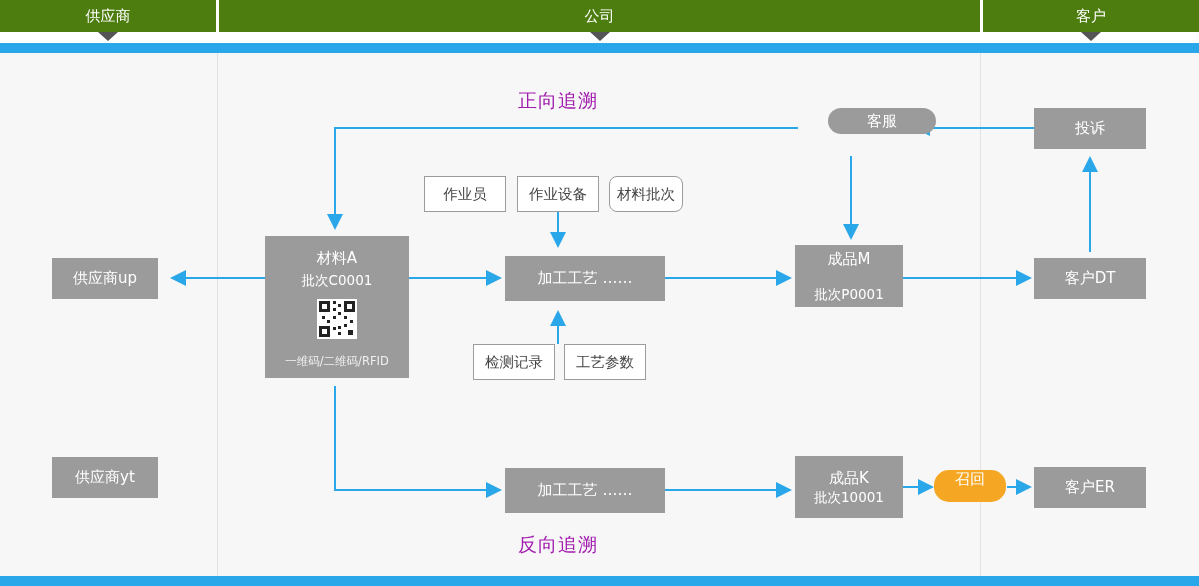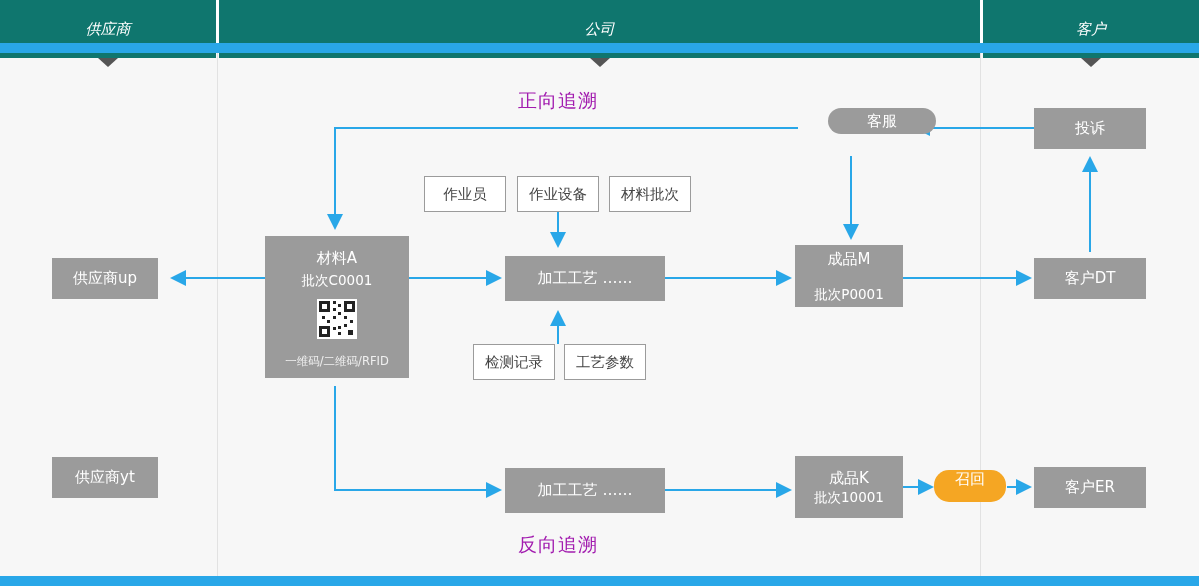--- a/index.html
+++ b/index.html
@@ -21,29 +21,28 @@
   
   .header {
     position: absolute;
     left: 0; top: 0;
     width: 1199px;
     height: 43px;
     display: flex;
     background: #ffffff;
   }
   .hdr-cell {
-    height: 58px;
-    background: #0f766e;
+    height: 32px;
+    background: #4d7c0f;
     color: #ffffff;
     font-size: 15px;
     display: flex;
     align-items: center;
     justify-content: center;
     position: relative;
-    font-style: italic;
   }
   .hdr-gap {
     width: 3px;
     height: 43px;
     background: #ffffff;
   }
   .hdr-cell .notch {
     position: absolute;
     bottom: -9px;
     left: 50%;
@@ -260,21 +259,21 @@
     </div>
     <div class="t3">一维码/二维码/RFID</div>
   </div>
 
   <div class="wbox" style="left:424px; top:176px; width:82px; height:36px;">
     <span>作业员</span>
   </div>
   <div class="wbox" style="left:517px; top:176px; width:82px; height:36px;">
     <span>作业设备</span>
   </div>
-  <div class="wbox" style="left:609px; top:176px; width:82px; height:36px;">
+  <div class="wbox" style="left:609px; top:176px; width:74px; height:36px;border-radius:8px;">
     <span>材料批次</span>
   </div>
   <div class="wbox" style="left:473px; top:344px; width:82px; height:36px;">
     <span>检测记录</span>
   </div>
   <div class="wbox" style="left:564px; top:344px; width:82px; height:36px;">
     <span>工艺参数</span>
   </div>
 
   <div class="node" style="left:505px; top:256px; width:160px; height:45px;">

